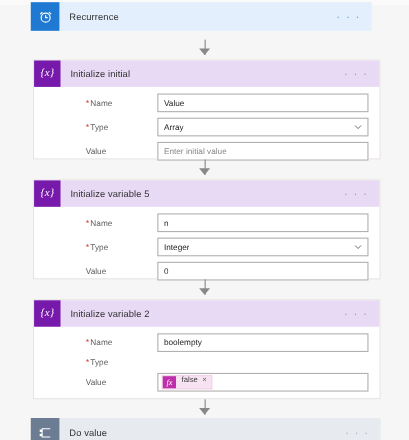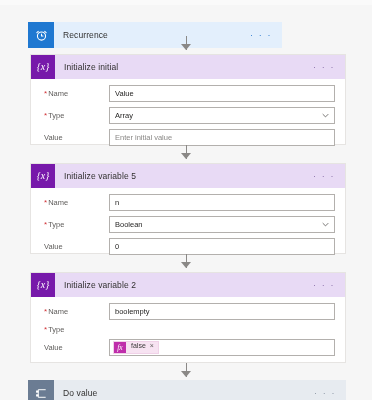--- a/index.html
+++ b/index.html
@@ -92,20 +92,21 @@
   .card-scope .ellipsis-btn { color: #8a95a3; }
 
   
   .card-body {
     padding: 6px 10px 8px 10px;
   }
   .field-row {
     display: flex;
     align-items: center;
     margin-bottom: 5px;
+    margin-left: 34px;
   }
   .field-row:last-child { margin-bottom: 0; }
   .field-label {
     flex: 0 0 68px;
     font-size: 7.5px;
     color: #605e5c;
     white-space: nowrap;
     padding-left: 3px;
     box-sizing: border-box;
   }
@@ -201,21 +202,21 @@
   }
 
   svg { display: block; }
 </style>
 </head>
 <body>
 
 <div class="top-strip"></div>
 <div class="canvas"></div>
 
-<div class="card card-trigger" style="left:28px; top:22px; width:254px; height:26px;">
+<div class="card card-trigger" style="left:28px; top:2px; width:310px; height:26px;">
   <div class="card-header" style="height:26px;">
     <div class="card-icon" style="width:26px;height:26px;flex-basis:26px;">
       <svg width="13" height="13" viewBox="0 0 24 24" fill="none" stroke="#ffffff" stroke-width="2" stroke-linecap="round" stroke-linejoin="round">
         <circle cx="12" cy="13" r="7.5"></circle>
         <path d="M12 9.5 V13 H14.7"></path>
         <path d="M6 4.2 L3.4 6.6"></path>
         <path d="M18 4.2 L20.6 6.6"></path>
       </svg>
     </div>
     <div class="card-title">Recurrence</div>
@@ -289,21 +290,21 @@
       <div class="field-control">
         <span class="field-text">n</span>
       </div>
     </div>
 
     <div class="field-row">
       <div class="field-label">
         <span class="req-star">*</span><span>Type</span>
       </div>
       <div class="field-control">
-        <span class="field-text">Boolean</span>
+        <span class="field-text">Integer</span>
         <span class="chev">
           <svg width="7" height="5" viewBox="0 0 10 6" fill="none" stroke="#605e5c" stroke-width="1.2">
             <path d="M1 1 L5 5 L9 1"></path>
           </svg>
         </span>
       </div>
     </div>
 
     <div class="field-row">
       <div class="field-label">Value</div>

